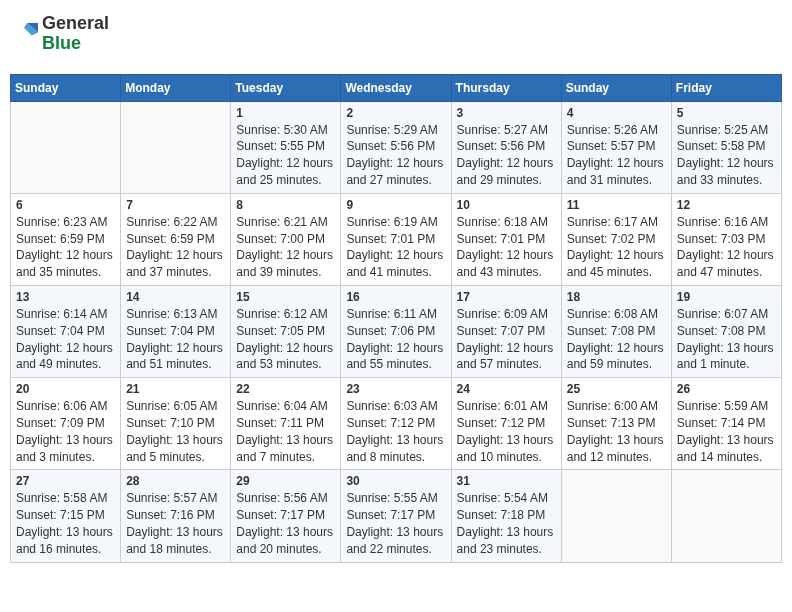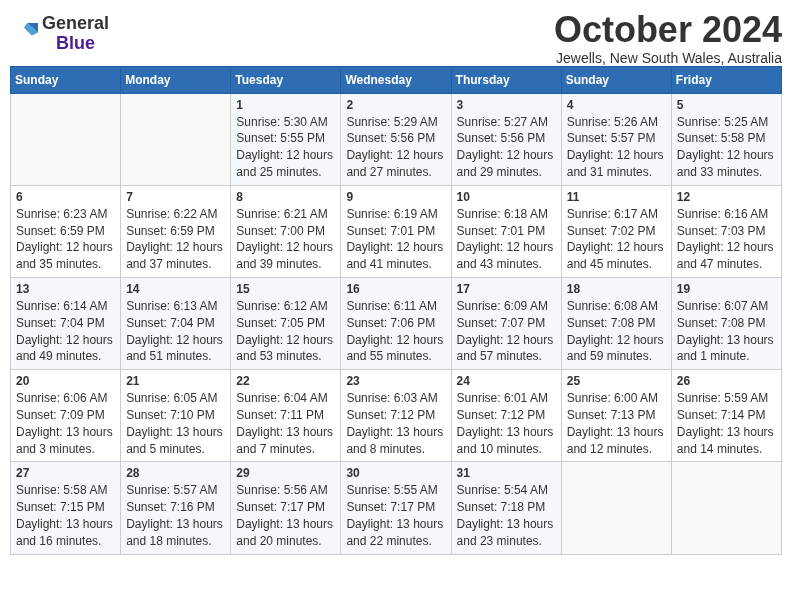--- a/index.html
+++ b/index.html
@@ -21,21 +21,21 @@
       margin-top: 4px;
     }
     .logo-text {
       display: flex;
       flex-direction: column;
       font-size: 18px;
       font-weight: bold;
       color: #333;
       line-height: 1.1;
     }
-    .logo-blue { color: #4c1d95; text-align: center; }
+    .logo-blue { color: #15803d; }
     .logo-icon {
       width: 28px;
       height: 28px;
       margin-right: 4px;
     }
     .title-block {
       text-align: right;
     }
     .month-title {
       font-size: 36px;
@@ -44,20 +44,21 @@
       line-height: 1.1;
     }
     .subtitle {
       font-size: 14px;
       color: #333;
     }
     table {
       width: 100%;
       border-collapse: collapse;
       border: 1px solid #ccc;
+      margin-top: 20px;
     }
     thead tr th {
       background-color: #2e6db4;
       color: #fff;
       font-size: 12px;
       font-weight: bold;
       padding: 6px 4px;
       text-align: left;
       border: 1px solid #2060a0;
     }
@@ -100,24 +101,20 @@
     <svg class="logo-icon" viewBox="0 0 36 36">
       <rect x="0" y="0" width="36" height="36" fill="white"></rect>
       <polygon points="22,4 36,16 36,4" fill="#2e6db4"></polygon>
       <polygon points="22,4 36,16 28,20 18,10" fill="#4a9fd4"></polygon>
     </svg>
     <div class="logo-text">
       <span>General</span>
       <span class="logo-blue">Blue</span>
     </div>
   </div>
-  <div class="title-block">
-    <div class="month-title">October 2024</div>
-    <div class="subtitle">Jewells, New South Wales, Australia</div>
-  </div>
 </div>
 
 <table>
   <thead>
     <tr>
     <th>Sunday</th>
         <th>Monday</th>
         <th>Tuesday</th>
         <th>Wednesday</th>
         <th>Thursday</th>

